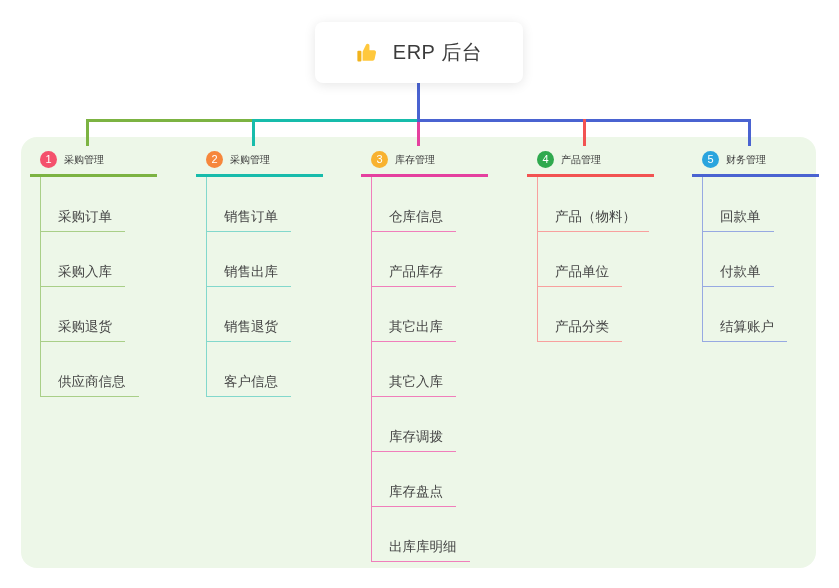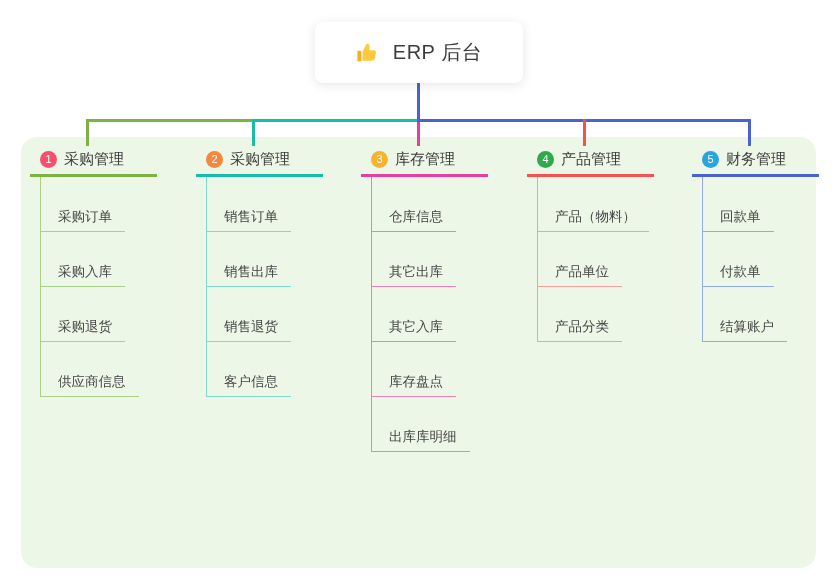--- a/index.html
+++ b/index.html
@@ -29,21 +29,21 @@
   .branch{position:absolute;z-index:2;}
   .branch-header{
     box-sizing:border-box;width:127px;height:32px;
     display:flex;align-items:center;gap:7px;padding-left:10px;
     border-bottom:3px solid #000;
   }
   .badge{
     width:17px;height:17px;border-radius:50%;flex:0 0 auto;
     color:#fff;font-size:11px;line-height:17px;text-align:center;
   }
-  .branch-label{font-size:15px;color:#3b3b3b;white-space:nowrap;}
+  .branch-label{font-size:10px;color:#3b3b3b;white-space:nowrap;}
   .children{margin-left:10px;border-left:1.5px solid #000;}
   .child{
     box-sizing:border-box;height:55px;width:max-content;
     display:flex;align-items:flex-end;
     padding:16px 13px 5px 17px;
     border-bottom:1.5px solid #000;
     font-size:13.5px;color:#454545;white-space:nowrap;
   }
 </style>
 </head>
@@ -99,22 +99,24 @@
           <div class="child" style="height: 55px; border-bottom-color: rgb(130, 216, 204);">客户信息</div>
         </div>
       </div>
       <div class="branch" style="left: 361px; top: 145px;">
         <div class="branch-header" style="border-bottom-color: rgb(229, 64, 159);">
           <span class="badge" style="background: rgb(248, 178, 48);">3</span>
           <span class="branch-label">库存管理</span>
         </div>
         <div class="children" style="border-left-color: rgb(240, 126, 187);">
           <div class="child" style="height: 55px; border-bottom-color: rgb(240, 126, 187);">仓库信息</div>
+          <div class="child" style="height: 55px; border-bottom-color: rgb(240, 126, 187);">产品库存</div>
           <div class="child" style="height: 55px; border-bottom-color: rgb(240, 126, 187);">其它出库</div>
           <div class="child" style="height: 55px; border-bottom-color: rgb(240, 126, 187);">其它入库</div>
+          <div class="child" style="height: 55px; border-bottom-color: rgb(240, 126, 187);">库存调拨</div>
           <div class="child" style="height: 55px; border-bottom-color: rgb(240, 126, 187);">库存盘点</div>
           <div class="child" style="height: 55px; border-bottom-color: rgb(240, 126, 187);">出库库明细</div>
         </div>
       </div>
       <div class="branch" style="left: 527px; top: 145px;">
         <div class="branch-header" style="border-bottom-color: rgb(242, 83, 82);">
           <span class="badge" style="background: rgb(48, 169, 78);">4</span>
           <span class="branch-label">产品管理</span>
         </div>
         <div class="children" style="border-left-color: rgb(248, 160, 158);">

